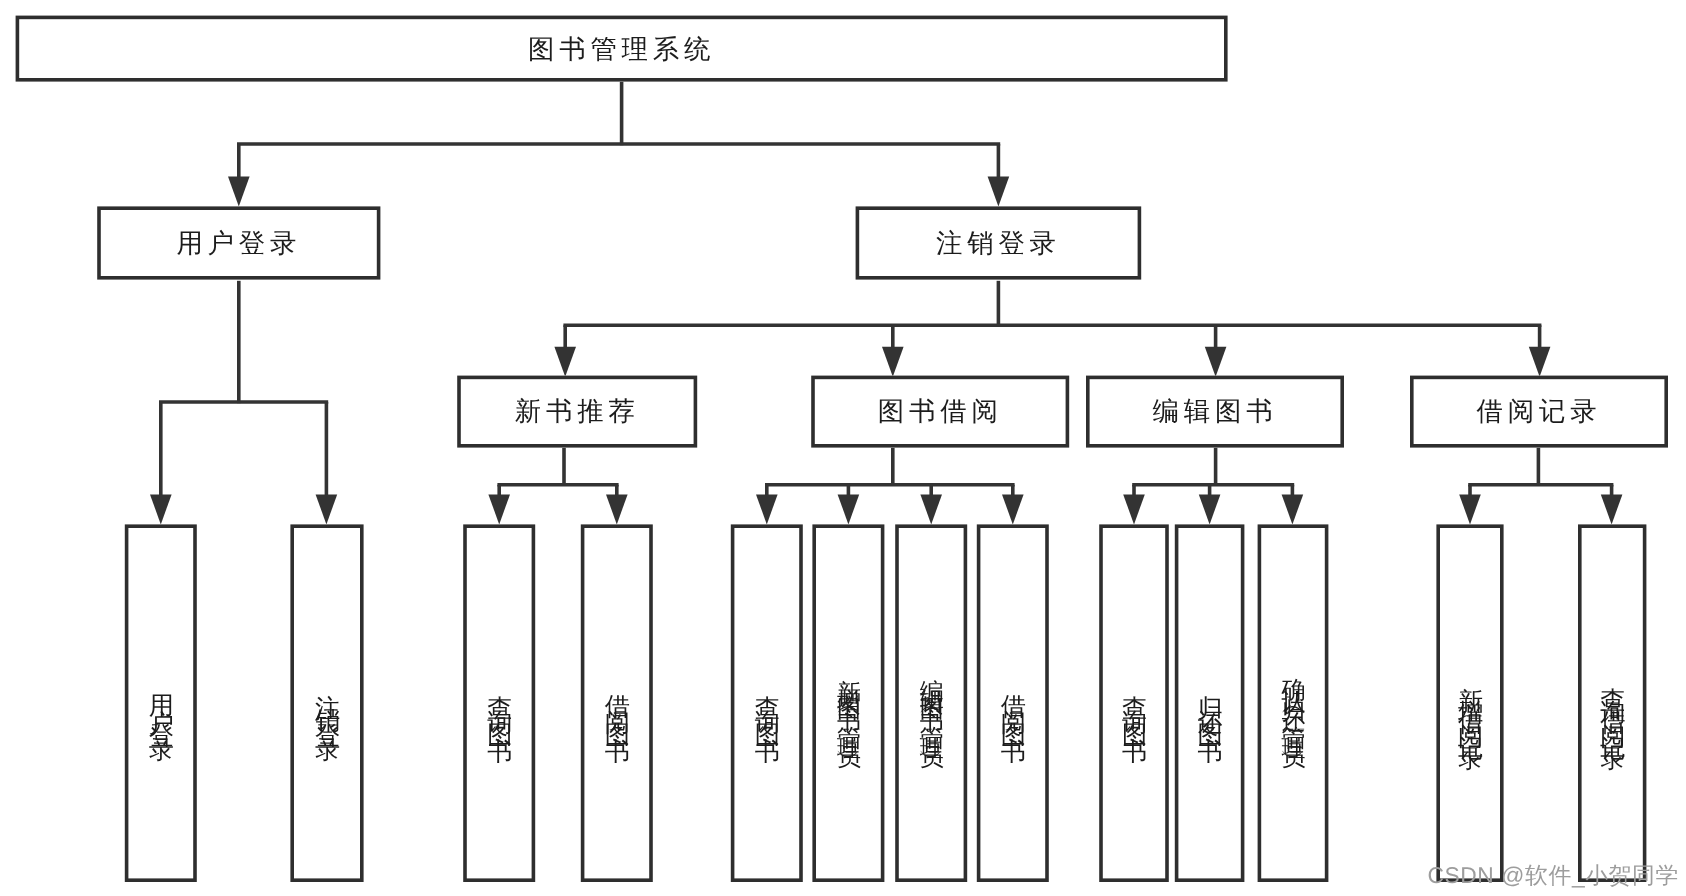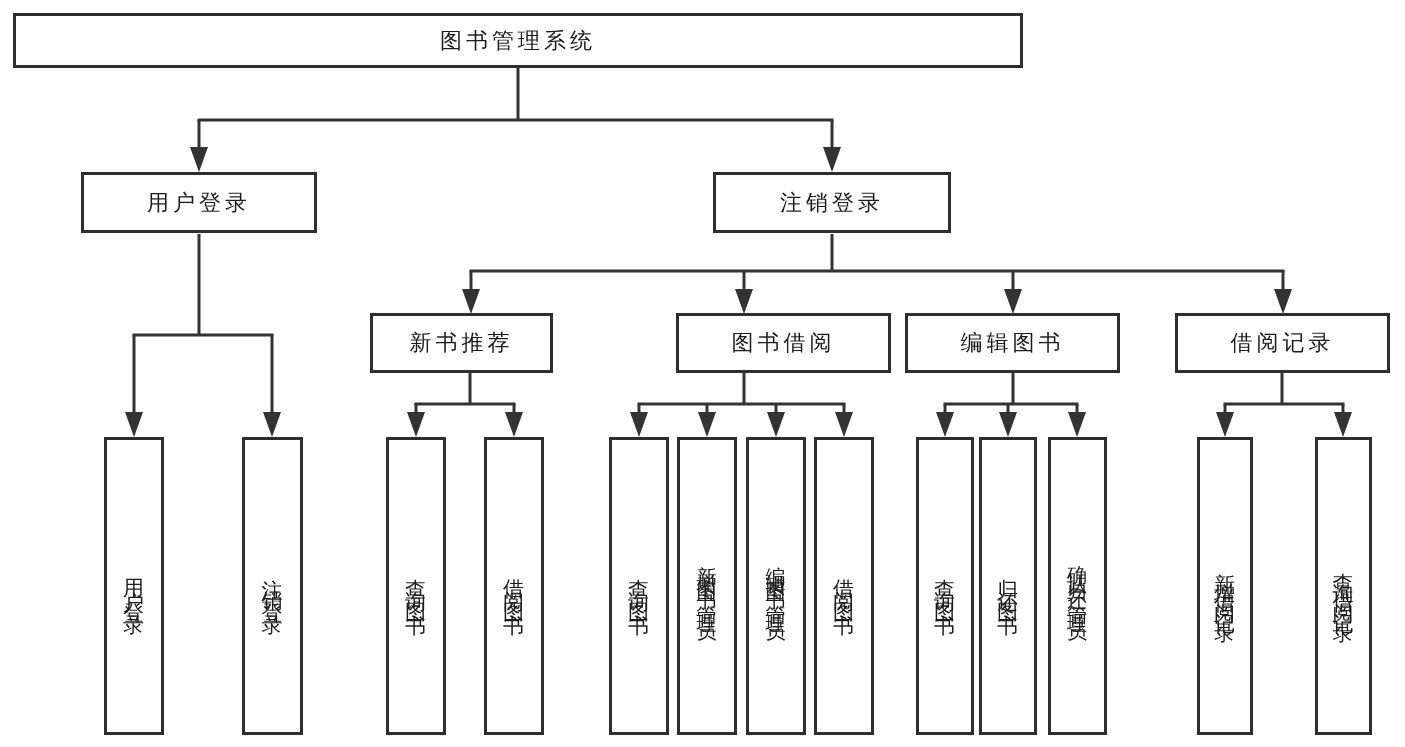--- a/index.html
+++ b/index.html
@@ -44,21 +44,21 @@
     line-height: 1;
     white-space: nowrap;
   }
   .vbox.med span  { font-size: 21px; letter-spacing: 10px; }
   .vbox.tight span { font-size: 20px; letter-spacing: 8px; }
 
   #root { left: 13px;  top: 13px;  width: 1010px; height: 55px; }
   #l2a  { left: 81px;  top: 172px; width: 236px;  height: 61px; }
   #l2b  { left: 713px; top: 172px; width: 238px;  height: 61px; }
 
-  #l3a { left: 370px;  top: 313px; width: 183px; height: 60px; align-items: center; }
+  #l3a { left: 381px;  top: 313px; width: 200px; height: 60px; align-items: center; }
   #l3b { left: 636px;  top: 313px; width: 215px; height: 60px; margin-left: 40px; }
   #l3c { left: 905px;  top: 313px; width: 215px; height: 60px; }
   #l3d { left: 1175px; top: 313px; width: 215px; height: 60px; }
 
   #fa1 { left: 104px;  width: 60px; }
   #fa2 { left: 242px;  width: 61px; }
   #fb1 { left: 386px;  width: 60px; }
   #fb2 { left: 484px;  width: 60px; }
   #fc1 { left: 609px;  width: 60px; }
   #fc2 { left: 677px;  width: 60px; }
@@ -208,13 +208,14 @@
     <span>确认归还（管理员）</span>
   </div>
 
   <div class="box vbox med" id="fe1">
     <span>新增借阅记录</span>
   </div>
   <div class="box vbox med" id="fe2">
     <span>查询借阅记录</span>
   </div>
 
+  <div class="watermark">CSDN @软件_小贺同学</div>
 </div>
 
 </body></html>

